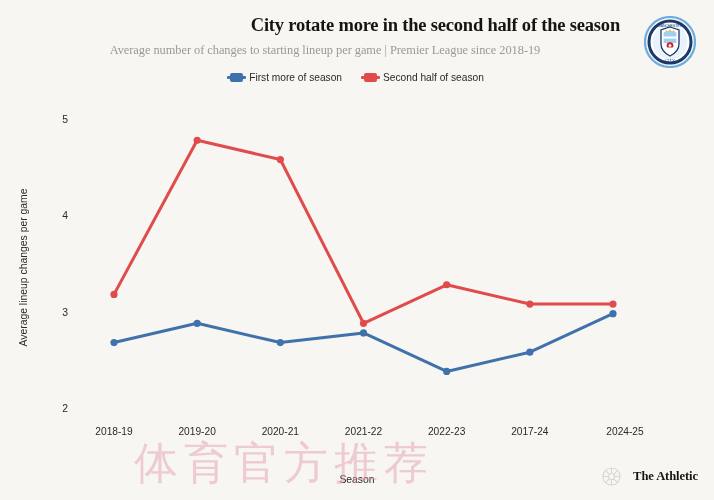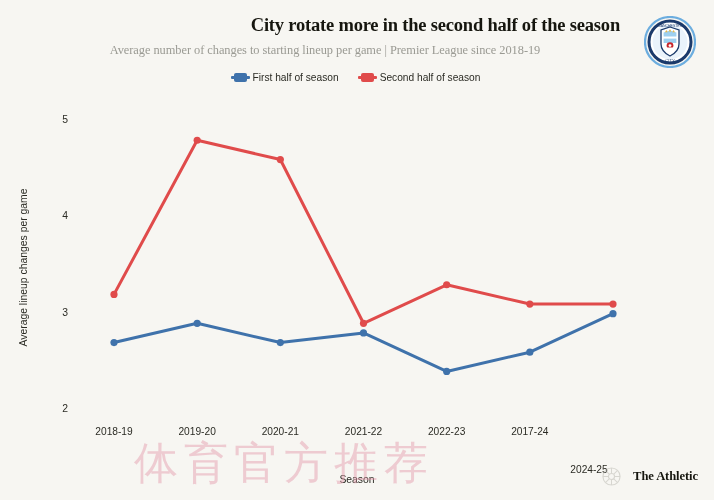--- a/index.html
+++ b/index.html
@@ -202,21 +202,21 @@
       <circle cx="26" cy="29.6" r="1.4" fill="#ffffff"></circle>
       <path d="M19.8 31.5 C21 35 23.6 37.4 26 38.6 C28.4 37.4 31 35 32.2 31.5 Z" fill="#ffffff"></path>
       <text x="26" y="10.6" text-anchor="middle" font-size="3.5" font-family="Liberation Sans, sans-serif" fill="#1b3a6b">MANCHESTER</text>
       <text x="26" y="46.4" text-anchor="middle" font-size="4.2" font-family="Liberation Sans, sans-serif" fill="#1b3a6b">CITY</text>
     </svg>
   </div>
 
   <div class="legend">
     <div class="legend-item">
       <span class="legend-marker" style="background:#3f72ab"></span>
-      <span class="legend-label">First half of season</span>
+      <span class="legend-label">First more of season</span>
     </div>
     <div class="legend-item">
       <span class="legend-marker" style="background:#e04b4b"></span>
       <span class="legend-label">Second half of season</span>
     </div>
   </div>
 
   <div class="plot">
     <div class="ylabel-text">Average lineup changes per game</div>
     <div id="yticks">
@@ -225,21 +225,21 @@
         <div class="ytick" style="left: 38px; top: 210.333px;">4</div>
         <div class="ytick" style="left: 38px; top: 114px;">5</div>
       </div>
     <div id="xticks">
         <div class="xtick" style="left: 69px; top: 426px;">2018-19</div>
         <div class="xtick" style="left: 152.167px; top: 426px;">2019-20</div>
         <div class="xtick" style="left: 235.333px; top: 426px;">2020-21</div>
         <div class="xtick" style="left: 318.5px; top: 426px;">2021-22</div>
         <div class="xtick" style="left: 401.667px; top: 426px;">2022-23</div>
         <div class="xtick" style="left: 484.833px; top: 426px;">2017-24</div>
-        <div class="xtick" style="left: 544px; top: 426px; margin-top: 38px;">2024-25</div>
+        <div class="xtick" style="left: 580px; top: 426px;">2024-25</div>
       </div>
     <svg id="lines" width="714" height="500" style="position:absolute;left:0;top:0">
         <polyline points="114,342.56666666666666 197.16666666666666,323.3 280.3333333333333,342.56666666666666 363.5,332.93333333333334 446.66666666666663,371.4666666666667 529.8333333333334,352.2 613,313.6666666666667" fill="none" stroke="#3f72ab" stroke-width="3" stroke-linejoin="round" stroke-linecap="round"></polyline>
         <circle cx="114" cy="342.56666666666666" r="3.6" fill="#3f72ab"></circle>
         <circle cx="197.16666666666666" cy="323.3" r="3.6" fill="#3f72ab"></circle>
         <circle cx="280.3333333333333" cy="342.56666666666666" r="3.6" fill="#3f72ab"></circle>
         <circle cx="363.5" cy="332.93333333333334" r="3.6" fill="#3f72ab"></circle>
         <circle cx="446.66666666666663" cy="371.4666666666667" r="3.6" fill="#3f72ab"></circle>
         <circle cx="529.8333333333334" cy="352.2" r="3.6" fill="#3f72ab"></circle>
         <circle cx="613" cy="313.6666666666667" r="3.6" fill="#3f72ab"></circle>

